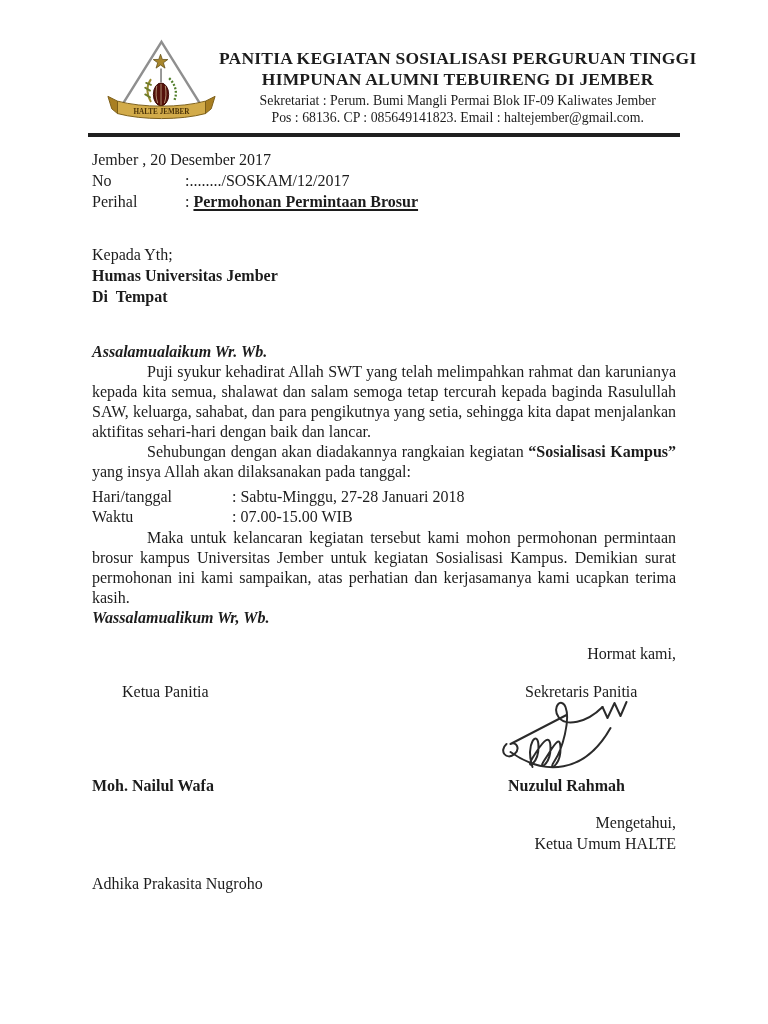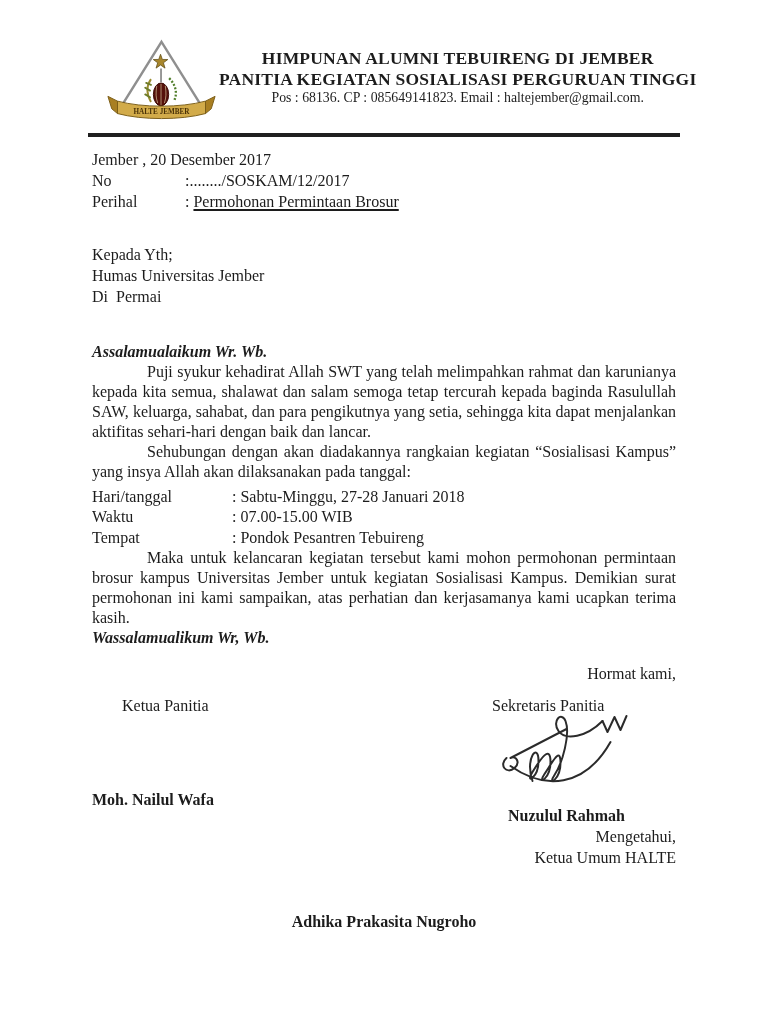--- a/index.html
+++ b/index.html
@@ -21,45 +21,45 @@
   .lh-text{flex:1;text-align:center;padding-top:10px;}
   .org-line{font-weight:bold;font-size:17.5px;line-height:21px;letter-spacing:.2px;white-space:nowrap;}
   .addr-line{font-size:13.8px;line-height:16.5px;white-space:nowrap;}
   .addr-first{margin-top:3px;}
   .rule{height:3.5px;background:#1f1f1f;margin:3px -4px 0;}
   
   .date-line{margin-top:12px;line-height:21px;}
   .meta{}
   .meta-row{display:flex;line-height:21.5px;}
   .meta-label{width:93px;flex:0 0 auto;}
-  .perihal-value{font-weight:normal;text-decoration:underline;text-decoration-thickness:1.5px;text-underline-offset:2px;}
+  .perihal-value{font-weight:bold;text-decoration:underline;text-decoration-thickness:1.5px;text-underline-offset:2px;}
   
   .recipient{margin-top:31px;line-height:21px;}
-  .bold{font-weight:normal;}
+  .bold{font-weight:bold;}
   .pre{white-space:pre;}
   
   .salam{font-weight:bold;font-style:italic;line-height:20px;}
   .salam-open{margin-top:35px;}
   .para{margin:0;text-align:justify;text-indent:55px;line-height:20px;}
   .p2{}
   .schedule{margin-top:5px;}
   .sched-row{display:flex;line-height:20.5px;}
   .sched-label{width:140px;flex:0 0 auto;}
   
   .sig-area{margin-top:16px;}
   .hormat{text-align:right;line-height:20px;}
-  .roles-row{position:relative;line-height:20px;margin-top:12px;}
+  .roles-row{position:relative;line-height:20px;margin-top:18px;}
   .role-left{margin-left:30px;}
-  .role-right{position:absolute;left:400px;top:0;}
+  .role-right{position:absolute;left:433px;top:0;}
   .sig-canvas{position:relative;height:74px;}
   .sig-svg{position:absolute;left:398px;top:-8px;}
   .names-row{position:relative;line-height:20px;font-weight:bold;}
-  .name-right{position:absolute;left:416px;top:16px;}
+  .name-right{position:absolute;left:416px;top:0;}
   .mengetahui{text-align:right;margin-top:16px;line-height:21px;}
-  .final-name{text-align:center;margin-top:44px;font-weight:bold;line-height:20px;}
+  .final-name{text-align:left;margin-top:20px;font-weight:normal;line-height:20px;}
 </style>
 </head>
 <body>
 
 <div class="page">
 
   <header class="letterhead">
     <div class="logo">
       <svg width="115" height="88" viewBox="0 0 120 92" xmlns="http://www.w3.org/2000/svg">
         <polygon points="60,4 103,73 17,73" fill="#ffffff" stroke="#8f8f8f" stroke-width="2.5"></polygon>
@@ -70,22 +70,23 @@
         <path d="M68,42 C75,49 77,58 73,66" fill="none" stroke="#4f7d2a" stroke-width="2.4" stroke-dasharray="2,1.8"></path>
         <ellipse cx="59.5" cy="59" rx="8" ry="12" fill="#56110b" stroke="#3c0b07" stroke-width="1"></ellipse>
         <path d="M59.5,48 V70 M55,50 C54,58 54,62 56,68 M64,50 C65,58 65,62 63,68" stroke="#d8c7a0" stroke-width="0.7" fill="none"></path>
         <polygon points="14,66 4,61 8,74 14,79" fill="#a97f22" stroke="#7a5c16" stroke-width="1"></polygon>
         <polygon points="106,66 116,61 112,74 106,79" fill="#a97f22" stroke="#7a5c16" stroke-width="1"></polygon>
         <path d="M14,66 C40,73 80,73 106,66 L106,79 C80,86 40,86 14,79 Z" fill="#d2ab4a" stroke="#7a5c16" stroke-width="1"></path>
         <text x="60" y="79" text-anchor="middle" font-size="7.5" font-weight="bold" fill="#4a3208" font-family="Liberation Serif, DejaVu Serif, serif">HALTE JEMBER</text>
       </svg>
     </div>
     <div class="lh-text">
+      <div class="org-line">PANITIA KEGIATAN SOSIALISASI PERGURUAN TINGGI</div>
       <div class="org-line">HIMPUNAN ALUMNI TEBUIRENG DI JEMBER</div>
-      <div class="org-line">PANITIA KEGIATAN SOSIALISASI PERGURUAN TINGGI</div>
+      <div class="addr-line addr-first">Sekretariat : Perum. Bumi Mangli Permai Blok IF-09 Kaliwates Jember</div>
       <div class="addr-line">Pos : 68136. CP : 085649141823. Email : haltejember@gmail.com.</div>
     </div>
   </header>
 
   <div class="rule"></div>
 
   <div class="date-line">Jember , 20 Desember 2017</div>
 
   <div class="meta">
     <div class="meta-row">
@@ -94,41 +95,37 @@
     </div>
     <div class="meta-row">
       <span class="meta-label">Perihal</span>
       <span class="meta-value"><span>: </span><span class="perihal-value">Permohonan Permintaan Brosur</span></span>
     </div>
   </div>
 
   <div class="recipient">
     <div>Kepada Yth;</div>
     <div class="bold">Humas Universitas Jember</div>
-    <div class="bold pre">Di  Permai</div>
+    <div class="bold pre">Di  Tempat</div>
   </div>
 
   <div class="salam salam-open">Assalamualaikum Wr. Wb.</div>
 
   <p class="para">Puji syukur kehadirat Allah SWT yang telah melimpahkan rahmat dan karunianya kepada kita semua, shalawat dan salam semoga tetap tercurah kepada baginda Rasulullah SAW, keluarga, sahabat, dan para pengikutnya yang setia, sehingga kita dapat menjalankan aktifitas sehari-hari dengan baik dan lancar.</p>
 
   <p class="para p2"><span>Sehubungan dengan akan diadakannya rangkaian kegiatan </span><span class="bold">“Sosialisasi Kampus”</span><span> yang insya Allah akan dilaksanakan pada tanggal:</span></p>
 
   <div class="schedule">
     <div class="sched-row">
       <span class="sched-label">Hari/tanggal</span>
       <span>: Sabtu-Minggu, 27-28 Januari 2018</span>
     </div>
     <div class="sched-row">
       <span class="sched-label">Waktu</span>
       <span>: 07.00-15.00 WIB</span>
-    </div>
-    <div class="sched-row">
-      <span class="sched-label">Tempat</span>
-      <span>: Pondok Pesantren Tebuireng</span>
     </div>
   </div>
 
   <p class="para">Maka untuk kelancaran kegiatan tersebut kami mohon permohonan permintaan brosur kampus Universitas Jember untuk kegiatan Sosialisasi Kampus. Demikian surat permohonan ini kami sampaikan, atas perhatian dan kerjasamanya kami ucapkan terima kasih.</p>
 
   <div class="salam">Wassalamualikum Wr, Wb.</div>
 
   <div class="sig-area">
     <div class="hormat">Hormat kami,</div>
     <div class="roles-row">

